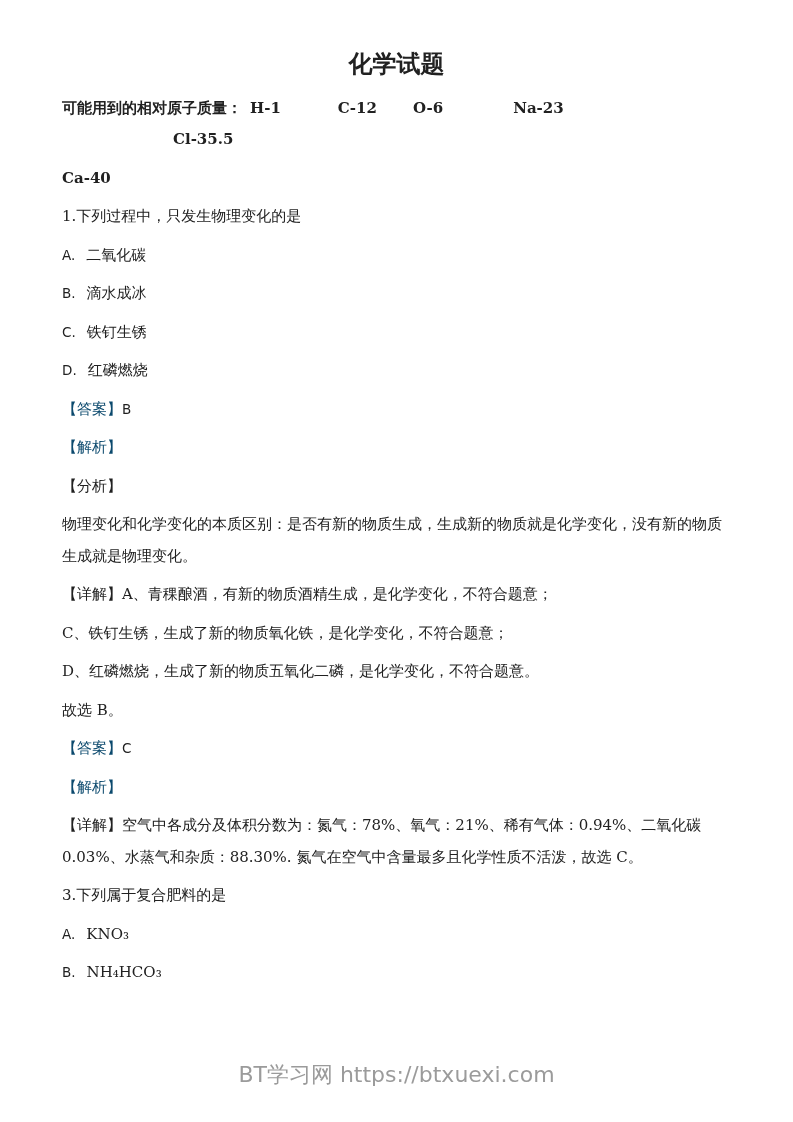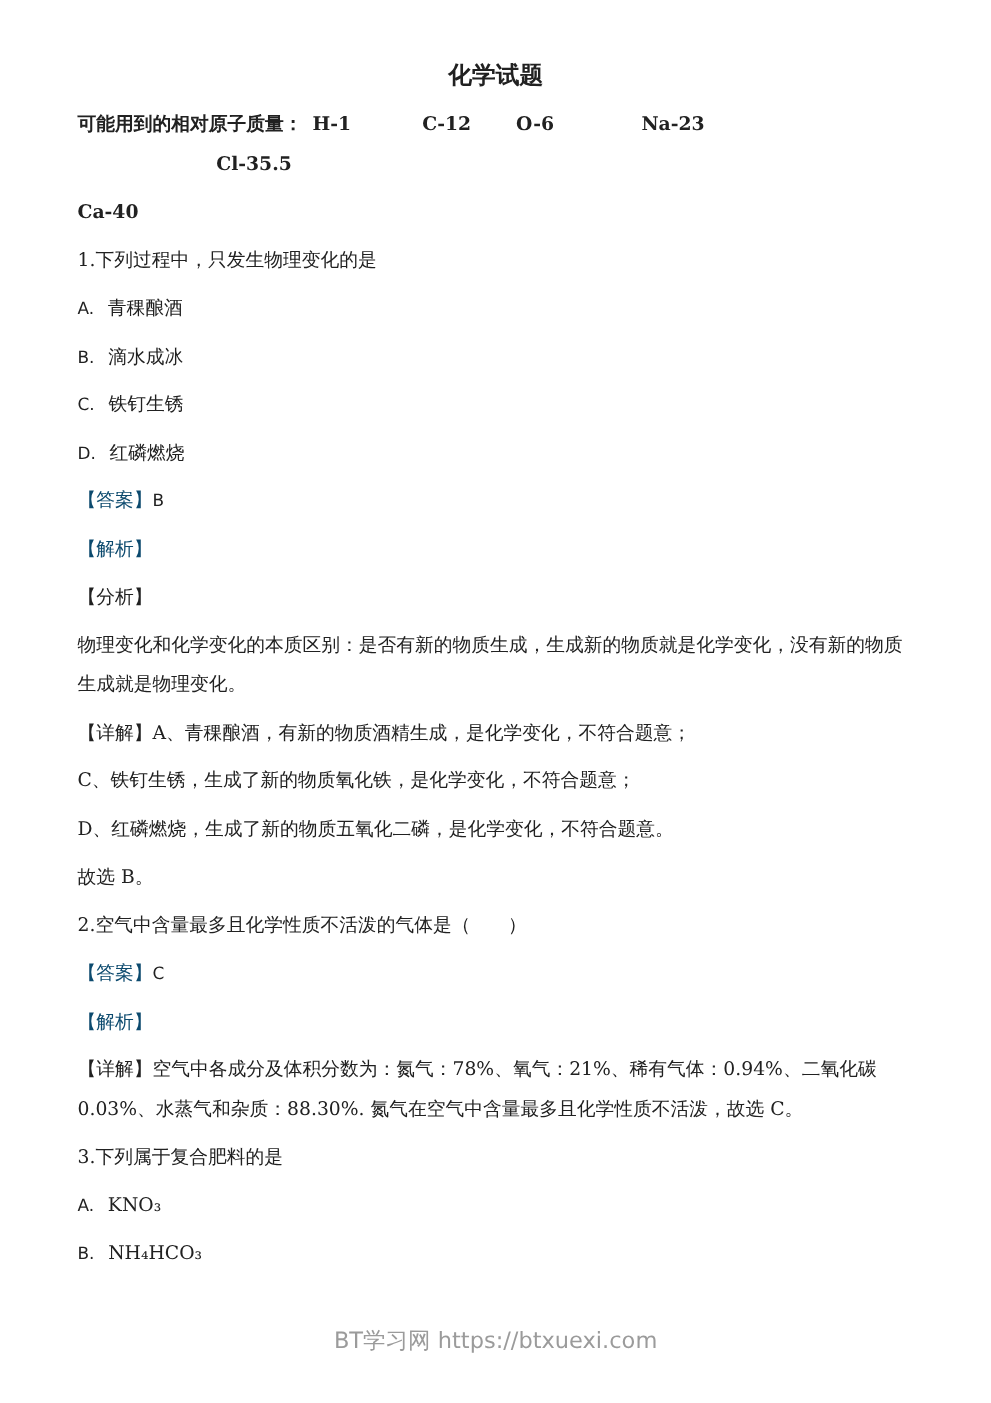--- a/index.html
+++ b/index.html
@@ -11,21 +11,21 @@
     background:#ffffff;
     color:#212121;
     font-family:"DejaVu Serif","Liberation Serif",serif;
     font-size:15px;
     line-height:2.1;
     padding:44px 62px 0 62px;
     overflow:hidden;
   }
   .doc-title {
     text-align:center;
-    font-size:19px;
+    font-size:24px;
     font-weight:700;
     line-height:1.7;
     margin-bottom:8px;
   }
   p { margin:0 0 7px 0; }
   .bold { font-weight:700; }
   .tag-blue { color:#0c4a6e; }
   .ans-letter {
     font-family:"DejaVu Sans","Liberation Sans",sans-serif;
     font-size:13.5px;
@@ -45,54 +45,53 @@
     display:grid;
     grid-template-columns:173px 165px 165px 1fr;
     margin-bottom:7px;
   }
   .footer {
     position:absolute;
     left:0; right:0; top:1060px;
     text-align:center;
     color:#9b9b9b;
     font-family:"DejaVu Sans","Liberation Sans",sans-serif;
-    font-size:18px;
+    font-size:22px;
     line-height:1.4;
   }
 </style>
 </head>
 <body>
 
 <div class="page">
 
   <div class="doc-title">化学试题</div>
 
   <p class="bold masses">
     <span>可能用到的相对原子质量：</span><span class="m m-h">H-1</span><span class="m m-c">C-12</span><span class="m m-o">O-6</span><span class="m m-na">Na-23</span><span class="m m-cl">Cl-35.5</span>
   </p>
   <p class="bold">Ca-40</p>
 
 
   <p>1.下列过程中，只发生物理变化的是</p>
-  <p><span class="opt-letter">A.</span><span>青稞酿酒</span></p>
+  <p><span class="opt-letter">A.</span><span>二氧化碳</span></p>
   <p><span class="opt-letter">B.</span><span>滴水成冰</span></p>
   <p><span class="opt-letter">C.</span><span>铁钉生锈</span></p>
   <p><span class="opt-letter">D.</span><span>红磷燃烧</span></p>
 
   <p><span class="tag-blue">【答案】</span><span class="ans-letter">B</span></p>
   <p><span class="tag-blue">【解析】</span></p>
   <p><span>【分析】</span></p>
   <p>物理变化和化学变化的本质区别：是否有新的物质生成，生成新的物质就是化学变化，没有新的物质生成就是物理变化。</p>
 
   <p><span>【详解】</span><span>A、青稞酿酒，有新的物质酒精生成，是化学变化，不符合题意；</span></p>
   <p>C、铁钉生锈，生成了新的物质氧化铁，是化学变化，不符合题意；</p>
   <p>D、红磷燃烧，生成了新的物质五氧化二磷，是化学变化，不符合题意。</p>
   <p>故选 B。</p>
 
-  <p>2.空气中含量最多且化学性质不活泼的气体是（　　）</p>
   <p><span class="tag-blue">【答案】</span><span class="ans-letter">C</span></p>
   <p><span class="tag-blue">【解析】</span></p>
   <p><span>【详解】</span><span>空气中各成分及体积分数为：氮气：78%、氧气：21%、稀有气体：0.94%、二氧化碳 0.03%、水蒸气和杂质：88.30%. 氮气在空气中含量最多且化学性质不活泼，故选 C。</span></p>
 
   <p>3.下列属于复合肥料的是</p>
   <p><span class="opt-letter">A.</span><span>KNO₃</span></p>
   <p><span class="opt-letter">B.</span><span>NH₄HCO₃</span></p>
 
   <div class="footer">
     <span>BT学习网 https://btxuexi.com</span>

